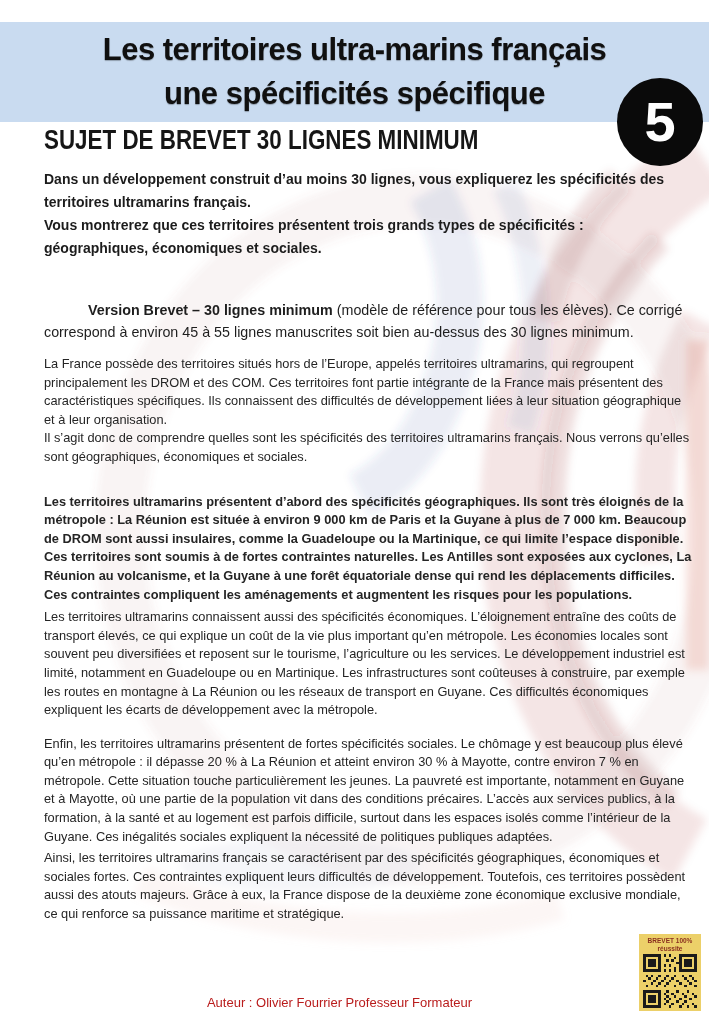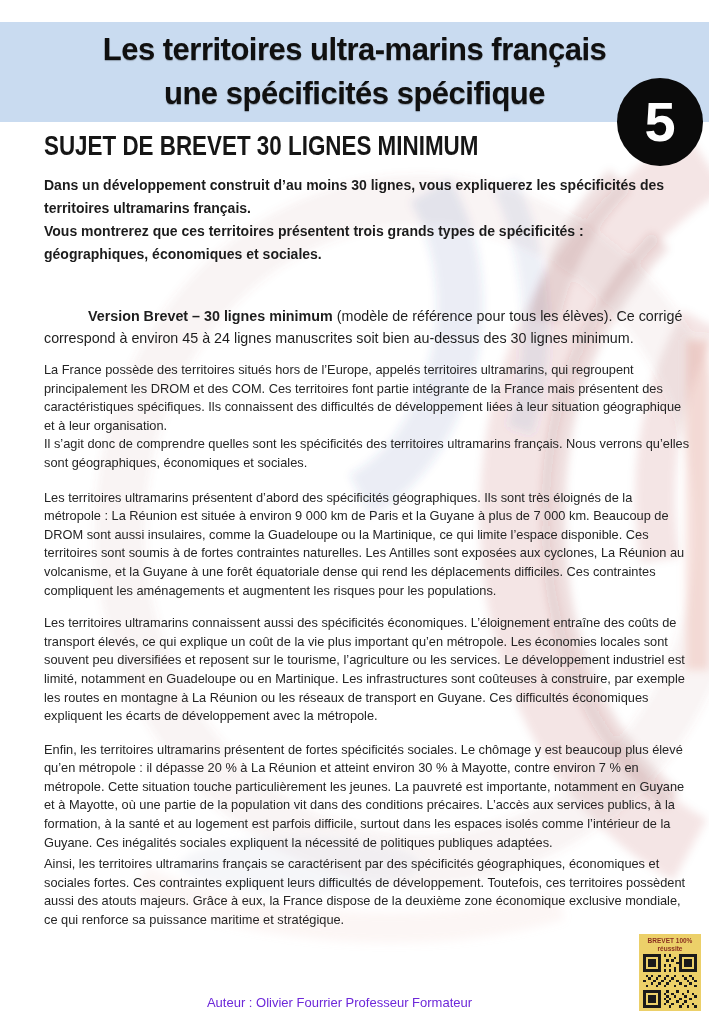--- a/index.html
+++ b/index.html
@@ -34,21 +34,21 @@
     position:absolute;left:617px;top:78px;width:86px;height:88px;
     background:#0a0a0a;border-radius:50%;
     display:flex;align-items:center;justify-content:center;
     z-index:3;
   }
   .badge span{
     color:#ffffff;font-weight:700;font-size:56px;line-height:1;
     font-family:"Liberation Sans", sans-serif;
   }
   .content{
-    position:absolute;top:132px;left:44px;width:648px;
+    position:absolute;top:126px;left:44px;width:648px;
     z-index:2;
   }
   .subject-heading{
     margin:0 0 15px 0;
     font-size:28px;line-height:27px;font-weight:700;color:#161616;
     transform:scaleX(0.8);transform-origin:left center;
     white-space:nowrap;
   }
   .instructions{
     margin:0 12px 40px 0;
@@ -68,29 +68,29 @@
     font-size:14.3px;line-height:21.5px;
     color:#1e1e1e;
   }
   .version .lead{font-weight:700;margin-left:44px;}
   .para{
     margin:0 0 15px 0;
     font-size:12.8px;line-height:18.6px;
     white-space:pre-line;
     color:#252525;
   }
-  .para.p1{margin-bottom:16px;}
-  .para.p2{margin-bottom:14px;}
+  .para.p1{margin-bottom:26px;}
+  .para.p2{margin-bottom:4px;font-weight:bold;}
   .para.p3{}
   .para.p4{margin-bottom:3px;}
   .para.p5{margin-bottom:0;}
   .author{
     position:absolute;left:0;bottom:14px;width:679px;
     text-align:center;
-    font-size:13px;color:#6d28d9;
+    font-size:13px;color:#b91c1c;
     z-index:2;
   }
   .qr-badge{
     position:absolute;right:8px;bottom:13px;
     width:62px;
     background:#ecd069;
     padding:3px 3px 3px 3px;
     box-sizing:border-box;
     z-index:4;
     text-align:center;
@@ -138,21 +138,21 @@
     <span>5</span>
   </div>
 
   <main class="content">
     <h1 class="subject-heading">SUJET DE BREVET 30 LIGNES MINIMUM</h1>
 
     <p class="instructions">Dans un développement construit d’au moins 30 lignes, vous expliquerez les spécificités des territoires ultramarins français.
 Vous montrerez que ces territoires présentent trois grands types de spécificités : géographiques, économiques et sociales.</p>
 
 
-    <p class="version"><span class="lead">Version Brevet – 30 lignes minimum</span><span> (modèle de référence pour tous les élèves). Ce corrigé correspond à environ 45 à 24 lignes manuscrites soit bien au-dessus des 30 lignes minimum.</span></p>
+    <p class="version"><span class="lead">Version Brevet – 30 lignes minimum</span><span> (modèle de référence pour tous les élèves). Ce corrigé correspond à environ 45 à 55 lignes manuscrites soit bien au-dessus des 30 lignes minimum.</span></p>
 
     <p class="para p1">La France possède des territoires situés hors de l’Europe, appelés territoires ultramarins, qui regroupent principalement les DROM et des COM. Ces territoires font partie intégrante de la France mais présentent des caractéristiques spécifiques. Ils connaissent des difficultés de développement liées à leur situation géographique et à leur organisation.
 Il s’agit donc de comprendre quelles sont les spécificités des territoires ultramarins français. Nous verrons qu’elles sont géographiques, économiques et sociales.</p>
     <p class="para p2">Les territoires ultramarins présentent d’abord des spécificités géographiques. Ils sont très éloignés de la métropole : La Réunion est située à environ 9 000 km de Paris et la Guyane à plus de 7 000 km. Beaucoup de DROM sont aussi insulaires, comme la Guadeloupe ou la Martinique, ce qui limite l’espace disponible. Ces territoires sont soumis à de fortes contraintes naturelles. Les Antilles sont exposées aux cyclones, La Réunion au volcanisme, et la Guyane à une forêt équatoriale dense qui rend les déplacements difficiles. Ces contraintes compliquent les aménagements et augmentent les risques pour les populations.</p>
     <p class="para p3">Les territoires ultramarins connaissent aussi des spécificités économiques. L’éloignement entraîne des coûts de transport élevés, ce qui explique un coût de la vie plus important qu’en métropole. Les économies locales sont souvent peu diversifiées et reposent sur le tourisme, l’agriculture ou les services. Le développement industriel est limité, notamment en Guadeloupe ou en Martinique. Les infrastructures sont coûteuses à construire, par exemple les routes en montagne à La Réunion ou les réseaux de transport en Guyane. Ces difficultés économiques expliquent les écarts de développement avec la métropole.</p>
     <p class="para p4">Enfin, les territoires ultramarins présentent de fortes spécificités sociales. Le chômage y est beaucoup plus élevé qu’en métropole : il dépasse 20 % à La Réunion et atteint environ 30 % à Mayotte, contre environ 7 % en métropole. Cette situation touche particulièrement les jeunes. La pauvreté est importante, notamment en Guyane et à Mayotte, où une partie de la population vit dans des conditions précaires. L’accès aux services publics, à la formation, à la santé et au logement est parfois difficile, surtout dans les espaces isolés comme l’intérieur de la Guyane. Ces inégalités sociales expliquent la nécessité de politiques publiques adaptées.</p>
     <p class="para p5">Ainsi, les territoires ultramarins français se caractérisent par des spécificités géographiques, économiques et sociales fortes. Ces contraintes expliquent leurs difficultés de développement. Toutefois, ces territoires possèdent aussi des atouts majeurs. Grâce à eux, la France dispose de la deuxième zone économique exclusive mondiale, ce qui renforce sa puissance maritime et stratégique.</p>
   </main>
 
   <div class="qr-badge">

